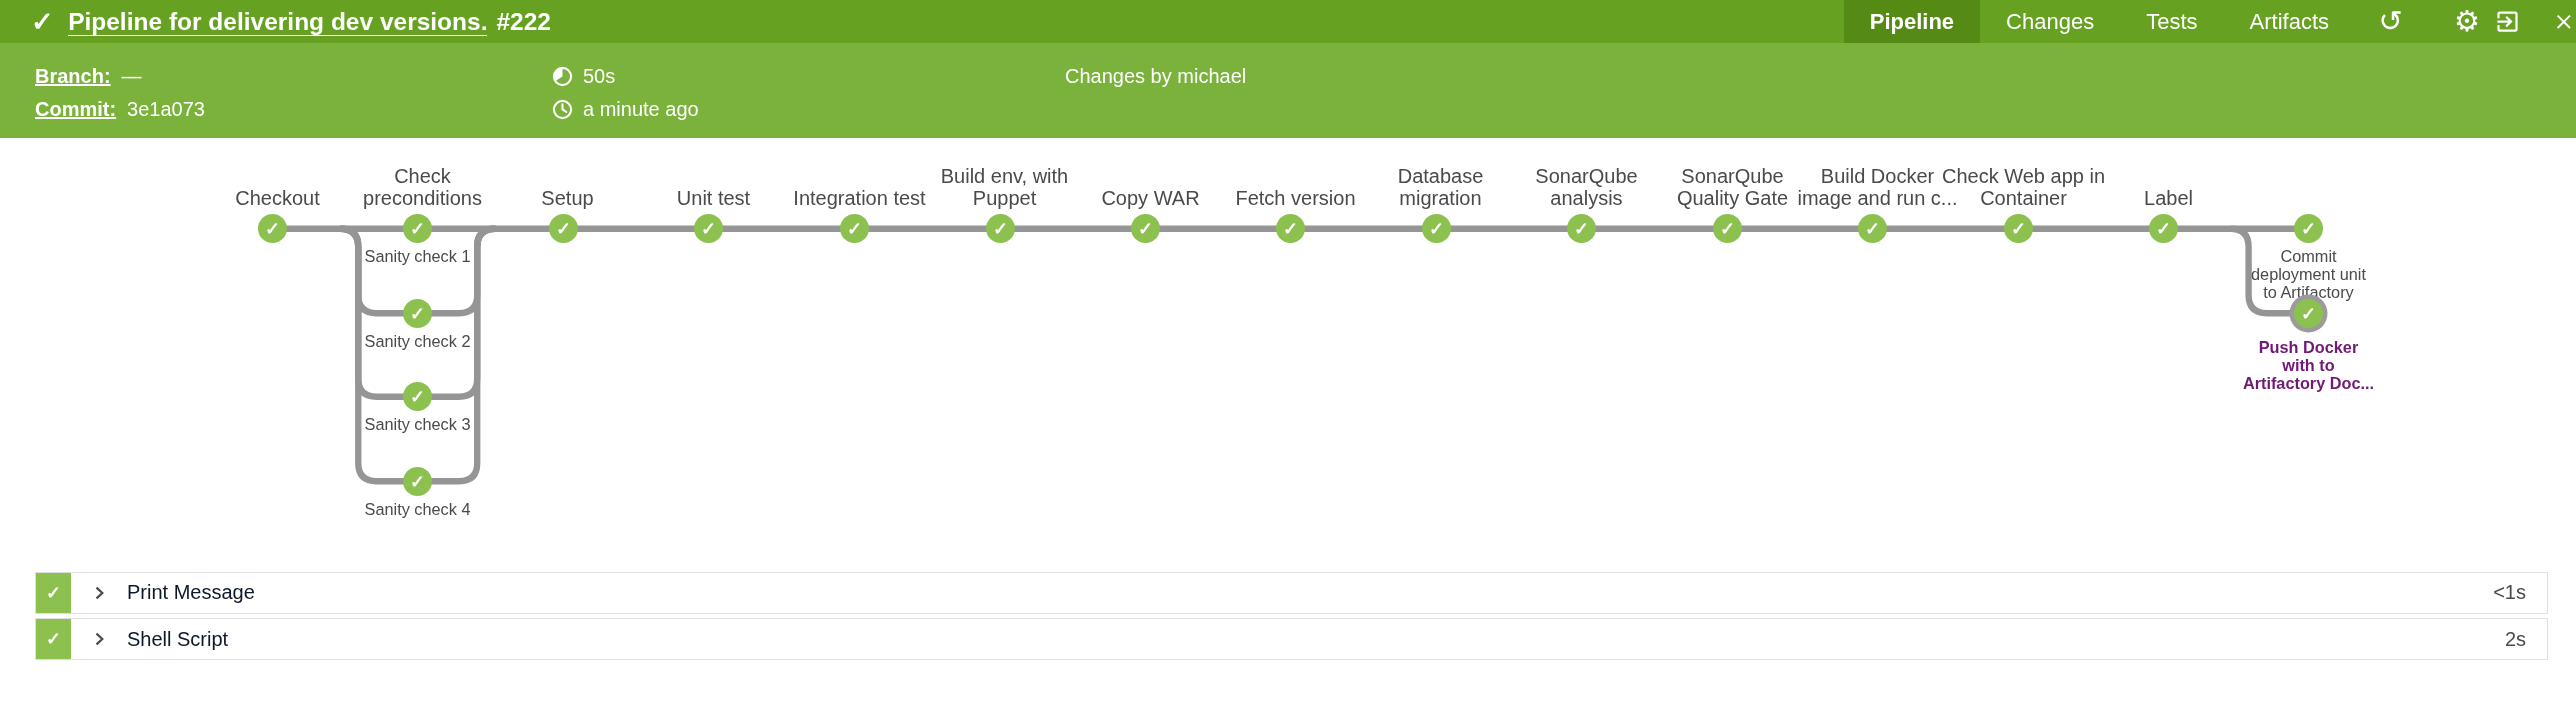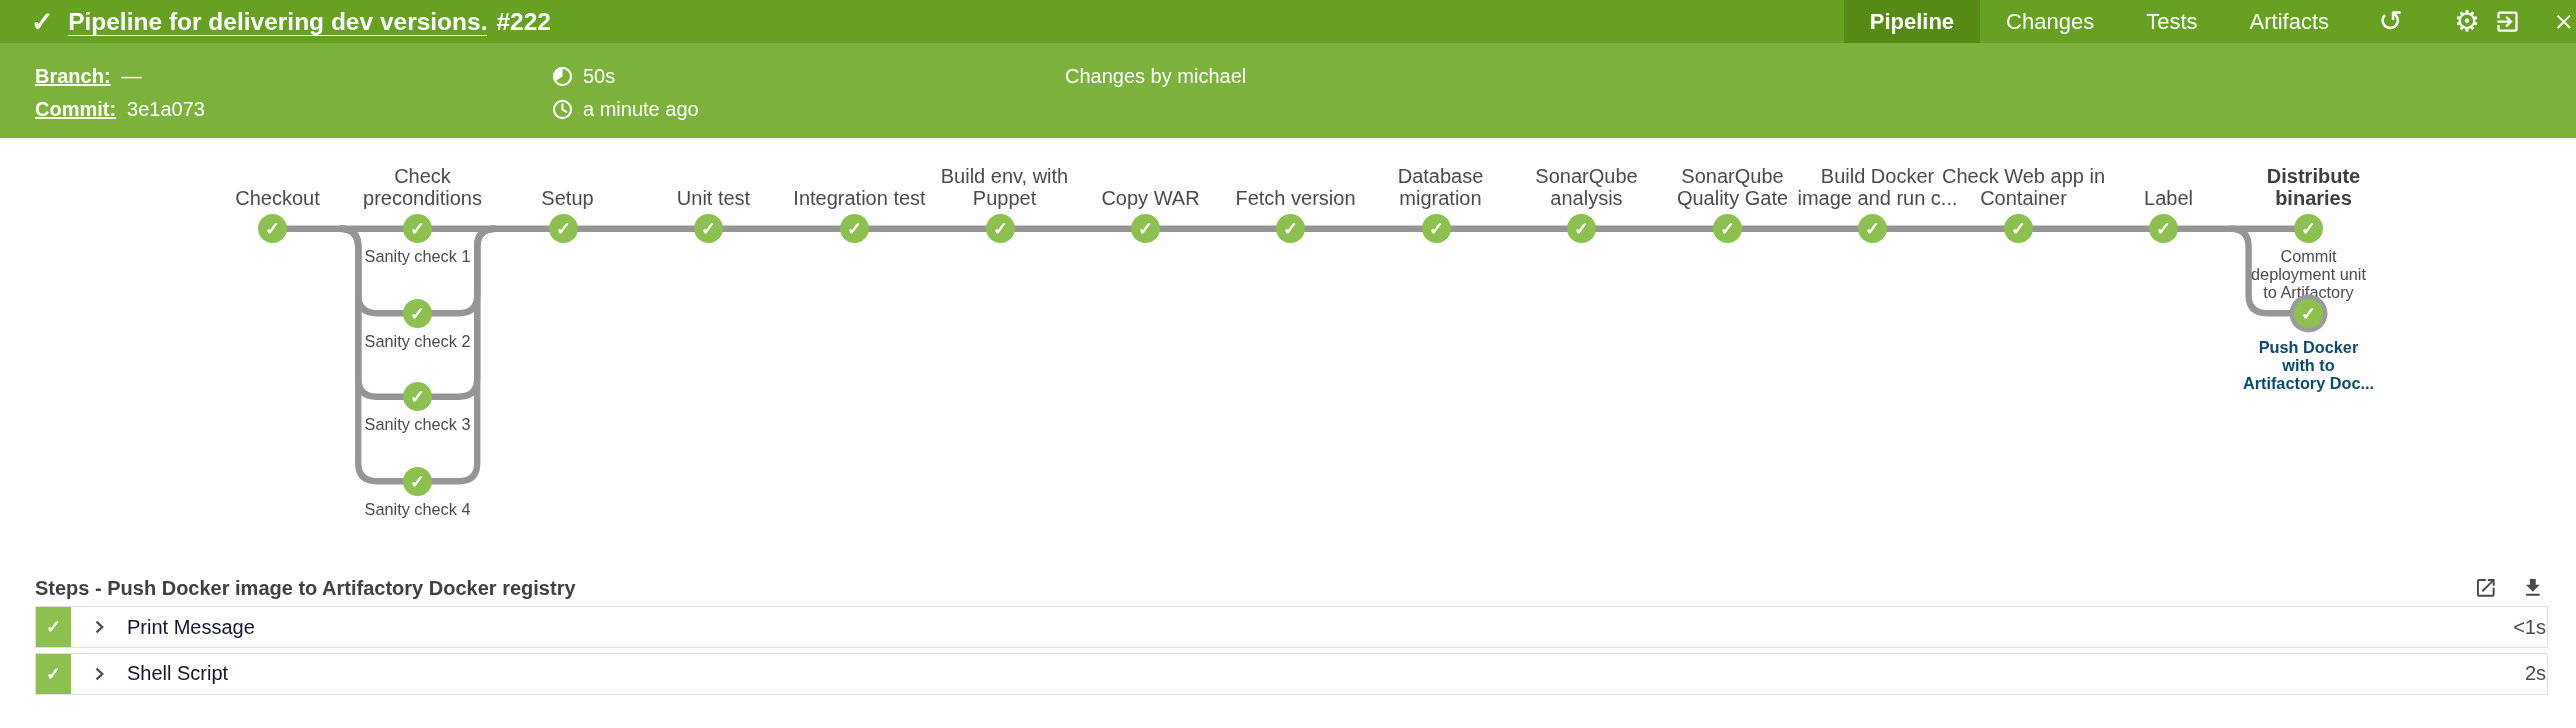--- a/index.html
+++ b/index.html
@@ -44,38 +44,38 @@
   .graph svg.edges { position:absolute; left:0; top:0; }
   .gnode { position:absolute; width:29px; height:29px; border-radius:50%;
     background:#8cc04f; color:#fff; display:flex; align-items:center; justify-content:center;
     font-size:18px; font-weight:700; pointer-events:auto; cursor:pointer; }
   .gnode.sel { box-shadow:0 0 0 4.5px #9b9b9b; }
   .stage-label { position:absolute; width:173px; text-align:center; color:#4a4a4a;
     font-size:20px; line-height:22px; }
   .stage-label.sel { font-weight:700; color:#3f3f3f; }
   .branch-label { position:absolute; width:163px; text-align:center; color:#4a4a4a;
     font-size:16.3px; line-height:18px; }
-  .branch-label.sel { font-weight:700; color:#0c4a6e; }
+  .branch-label.sel { font-weight:700; color:#701a75; }
 
   
   .steps { position:absolute; left:0; top:570px; width:2576px; }
   .steps-head { display:flex; align-items:center; justify-content:space-between;
     padding:0 31px 0 35px; height:36px; }
   .steps-title { font-size:20px; font-weight:700; color:#404040; }
   .steps-actions { display:flex; align-items:center; gap:23.6px; }
   .steps-actions span { cursor:pointer; display:flex; }
   .step-row { position:relative; margin:0 28px 4.5px 35px; height:42px;
     border:0.9px solid #e0e0e0; background:#fff; display:flex; align-items:center;
     cursor:pointer; }
   .step-row:first-of-type { margin-top:1.8px; }
   .step-status { width:35px; height:100%; background:#8cc04f; color:#fff;
     display:flex; align-items:center; justify-content:center; font-size:18px; font-weight:700; }
   .step-chev { margin-left:18px; display:flex; }
   .step-name { margin-left:18px; font-size:20px; color:#0f172a; }
-  .step-duration { margin-left:auto; margin-right:1px; font-size:20px; color:#4a4a4a; }
+  .step-duration { margin-left:auto; margin-right:21px; font-size:20px; color:#4a4a4a; }
 </style>
 </head>
 <body>
 
 <header class="topbar">
   <div class="title-wrap">
     <span class="run-status-check">✓</span>
     <h1 class="run-title"><a class="run-name">Pipeline for delivering dev versions.</a><span class="run-number">#222</span></h1>
   </div>
   <nav class="tabs">
@@ -207,54 +207,35 @@
     <div class="gnode" style="left: 1858px; top: 214px;">✓</div>
     <div class="stage-label" style="left: 1937px; top: 165px;">
       <div>Check Web app in</div>
       <div>Container</div>
     </div>
     <div class="gnode" style="left: 2004px; top: 214px;">✓</div>
     <div class="stage-label" style="left: 2082px; top: 187px;">
       <div>Label</div>
     </div>
     <div class="gnode" style="left: 2149px; top: 214px;">✓</div>
-    <div class="stage-label sel" style="left: 2227px; top: 165px;">
-      <div>Distribute</div>
-      <div>binaries</div>
-    </div>
     <div class="gnode" style="left: 2294px; top: 214px;">✓</div>
     <div class="branch-label" style="left: 2227px; top: 247px;">
       <div>Commit</div>
       <div>deployment unit</div>
       <div>to Artifactory</div>
     </div>
     <div class="gnode sel" style="left: 2294px; top: 299px;">✓</div>
     <div class="branch-label sel" style="left: 2227px; top: 338px;">
       <div>Push Docker</div>
       <div>with to</div>
       <div>Artifactory Doc...</div>
     </div>
   </div>
 
 <section class="steps">
-  <div class="steps-head">
-    <h3 class="steps-title">Steps - Push Docker image to Artifactory Docker registry</h3>
-    <div class="steps-actions">
-      <span>
-        <svg width="23.6" height="23.6" viewBox="0 0 24 24" fill="#4a4a4a">
-            <path d="M19 19H5V5h7V3H5a2 2 0 0 0-2 2v14a2 2 0 0 0 2 2h14c1.1 0 2-.9 2-2v-7h-2v7zM14 3v2h3.59l-9.83 9.83 1.41 1.41L19 6.41V10h2V3h-7z"></path>
-          </svg>
-      </span>
-      <span>
-        <svg width="23.6" height="23.6" viewBox="0 0 24 24" fill="#4a4a4a">
-            <path d="M19 9h-4V3H9v6H5l7 7 7-7zM5 18v2h14v-2H5z"></path>
-          </svg>
-      </span>
-    </div>
-  </div>
 
   <div class="step-row">
     <span class="step-status">✓</span>
     <span class="step-chev">
       <svg width="20" height="20" viewBox="0 0 24 24" fill="none" stroke="#4a4a4a" stroke-width="2.6">
           <polyline points="9 5.5 16 12 9 18.5"></polyline>
         </svg>
     </span>
     <span class="step-name">Print Message</span>
     <span class="step-duration">&lt;1s</span>

